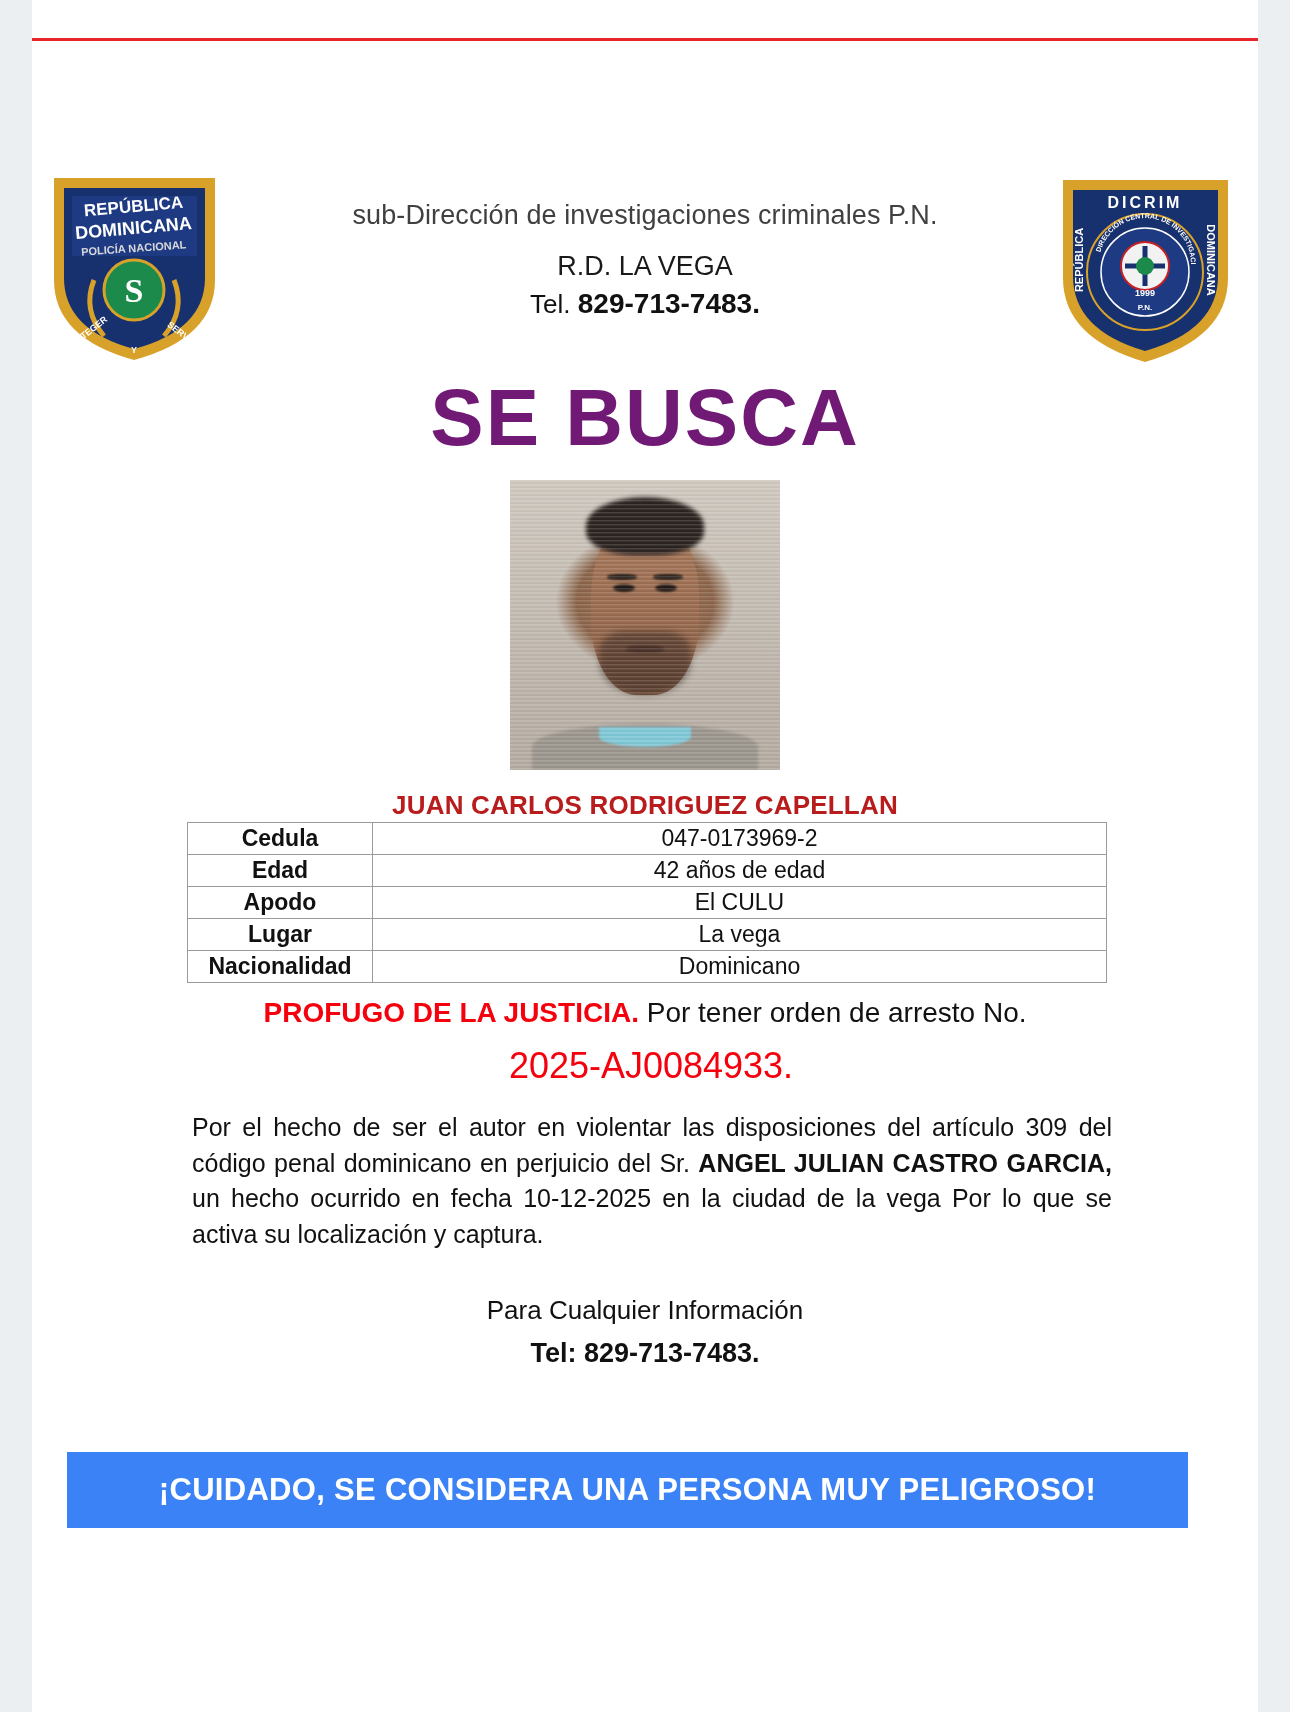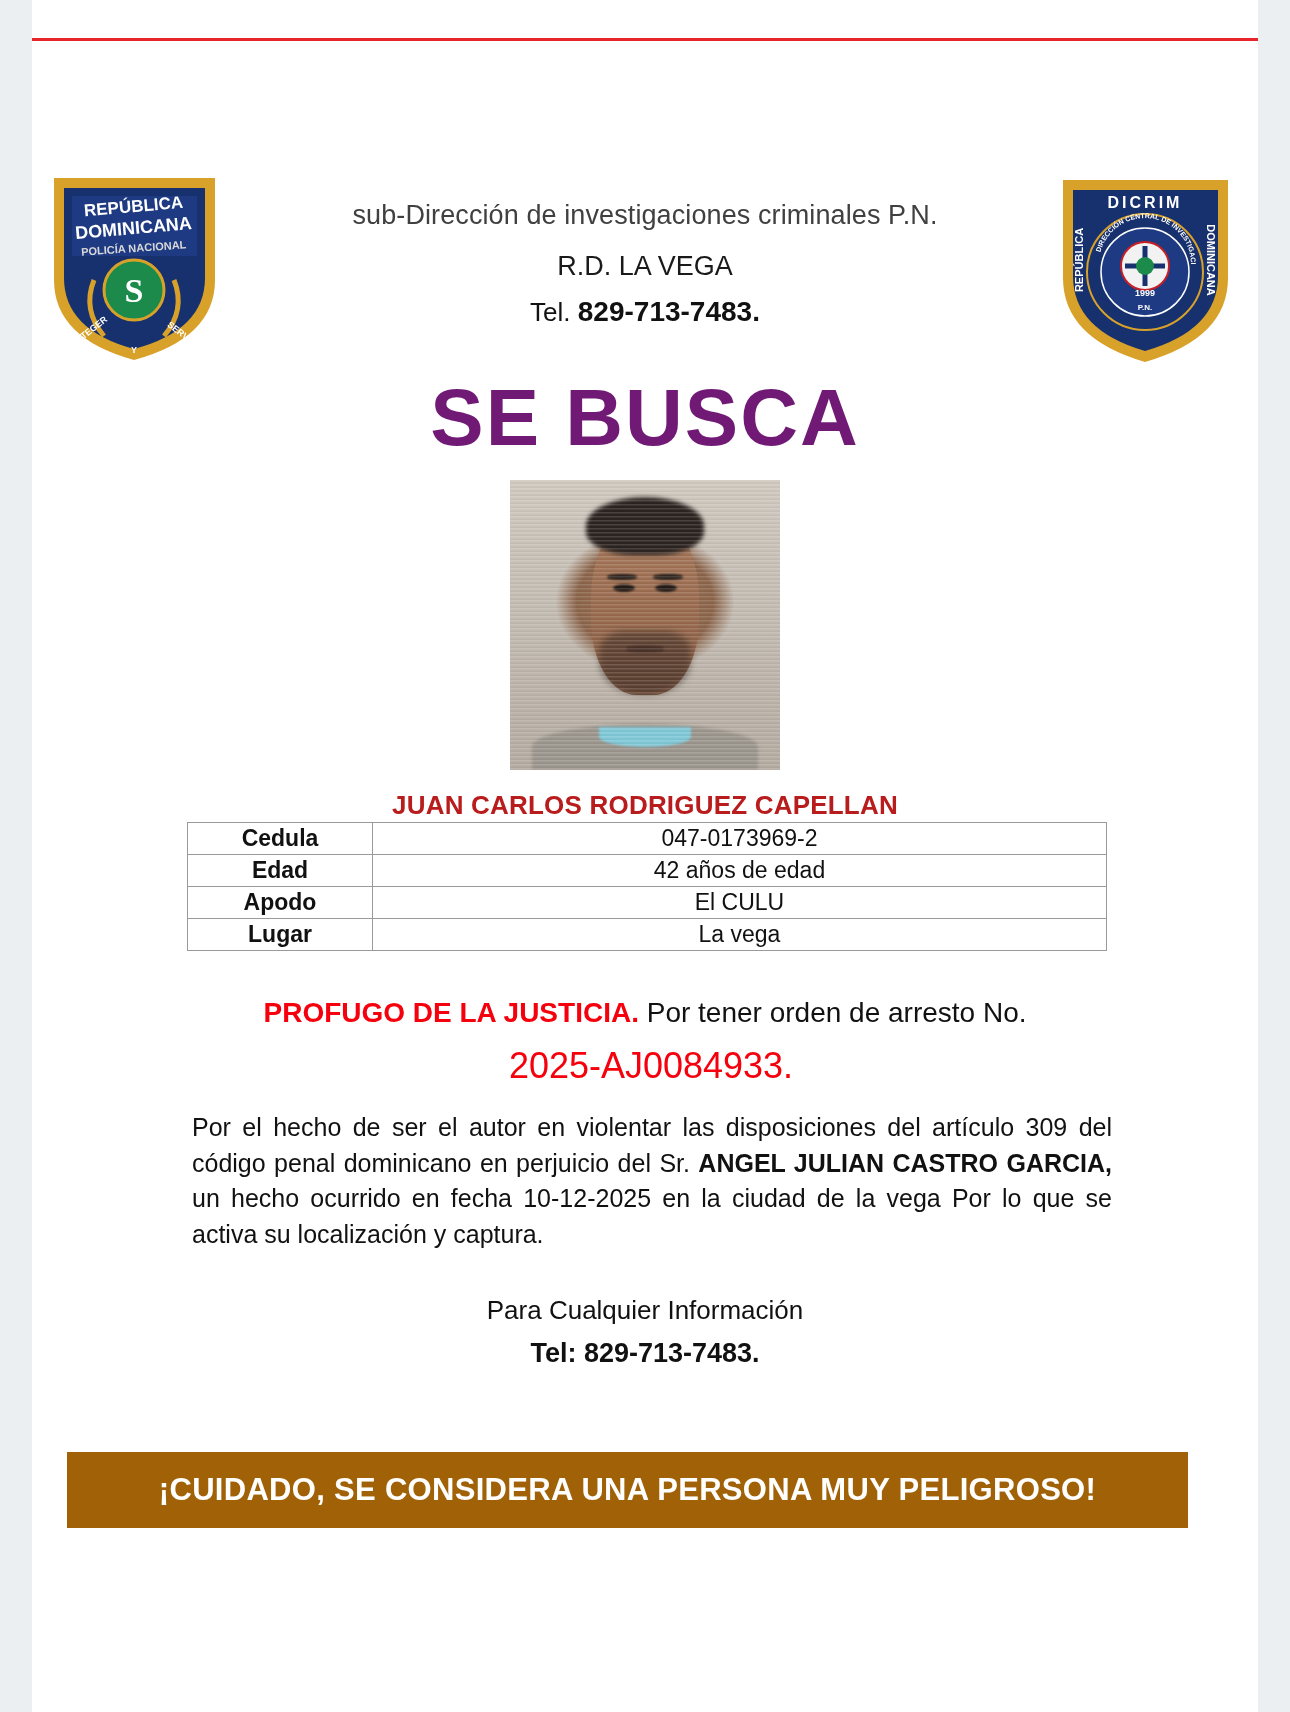--- a/index.html
+++ b/index.html
@@ -71,21 +71,21 @@
     letter-spacing: 0.1px;
   }
   .agency-line2 {
     font-size: 27px;
     color: #1a1a1a;
     margin-top: 20px;
   }
   .agency-tel {
     font-size: 26px;
     color: #111;
-    margin-top: 14px;
+    margin-top: 6px;
   }
   .agency-tel b { font-weight: bold; font-size: 28px; }
 
   .se-busca {
     position: absolute;
     top: 372px;
     left: 0; right: 0;
     text-align: center;
     color: #701a75;
     font-size: 80px;
@@ -285,21 +285,21 @@
   .contact-line1 { font-size: 26px; color: #111; }
   .contact-line2 { font-size: 27px; color: #111; font-weight: bold; margin-top: 12px; }
 
   
   .warning {
     position: absolute;
     left: 35px;
     right: 70px;
     top: 1452px;
     height: 76px;
-    background: #a16207;
+    background: #3b82f6;
     display: flex;
     align-items: center;
     justify-content: center;
   }
   .warning span {
     color: #ffffff;
     font-size: 31px;
     font-weight: bold;
     letter-spacing: 0.3px;
   }
@@ -400,20 +400,24 @@
           <td class="v">42 años de edad</td>
         </tr>
         <tr>
           <td class="k">Apodo</td>
           <td class="v">El CULU</td>
         </tr>
         <tr>
           <td class="k">Lugar</td>
           <td class="v">La vega</td>
         </tr>
+        <tr>
+          <td class="k">Nacionalidad</td>
+          <td class="v">Dominicano</td>
+        </tr>
       </tbody>
     </table>
 
     <div class="profugo">
       <span class="red">PROFUGO DE LA JUSTICIA.</span><span> Por tener orden de arresto No.</span>
     </div>
     <div class="order-no">2025-AJ0084933.</div>
 
     <div class="body-text">
       <span>Por el hecho de ser el autor en violentar las disposiciones del artículo 309 del código penal dominicano en perjuicio del Sr. </span><b>ANGEL JULIAN CASTRO GARCIA,</b><span> un hecho ocurrido en fecha 10-12-2025 en la ciudad de la vega Por lo que se activa su localización y captura.</span>

